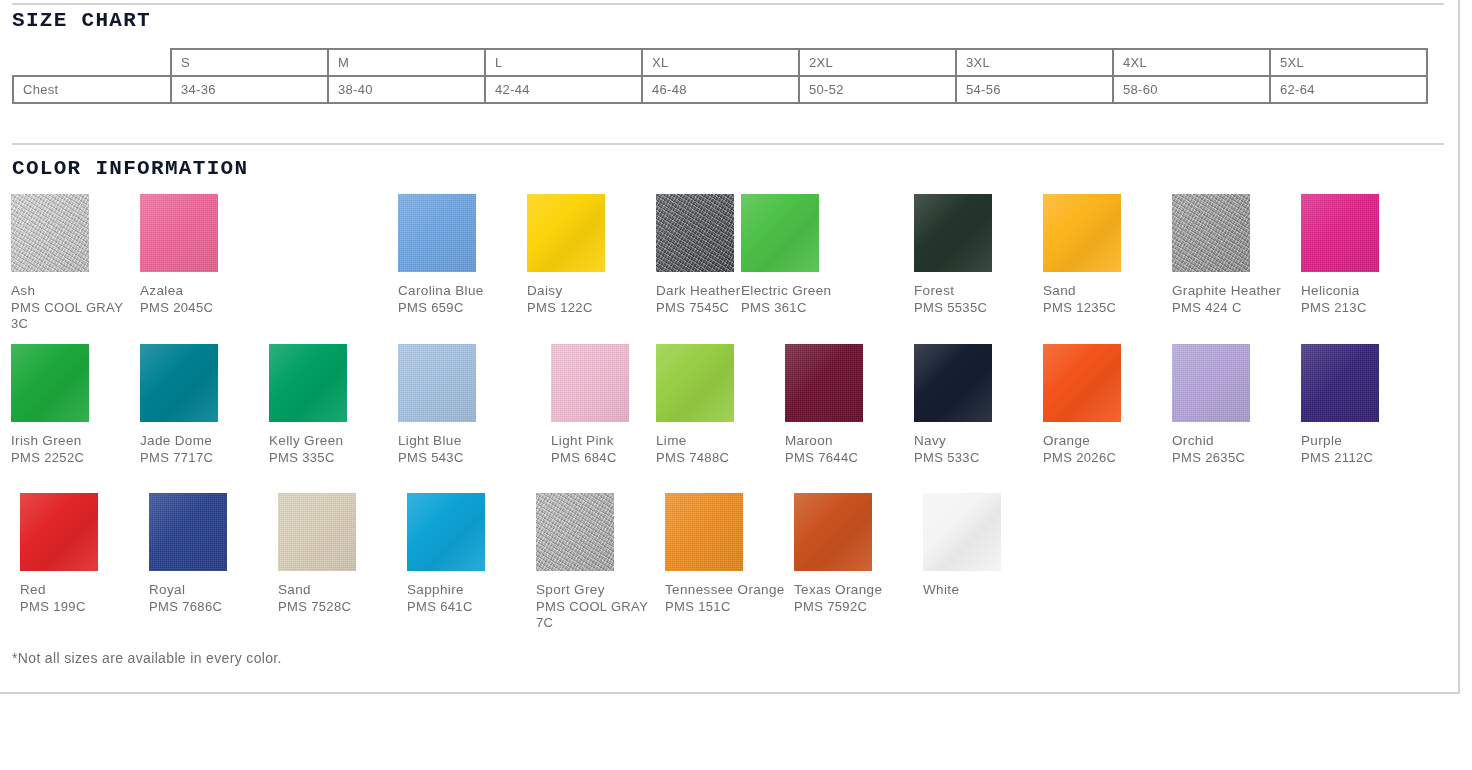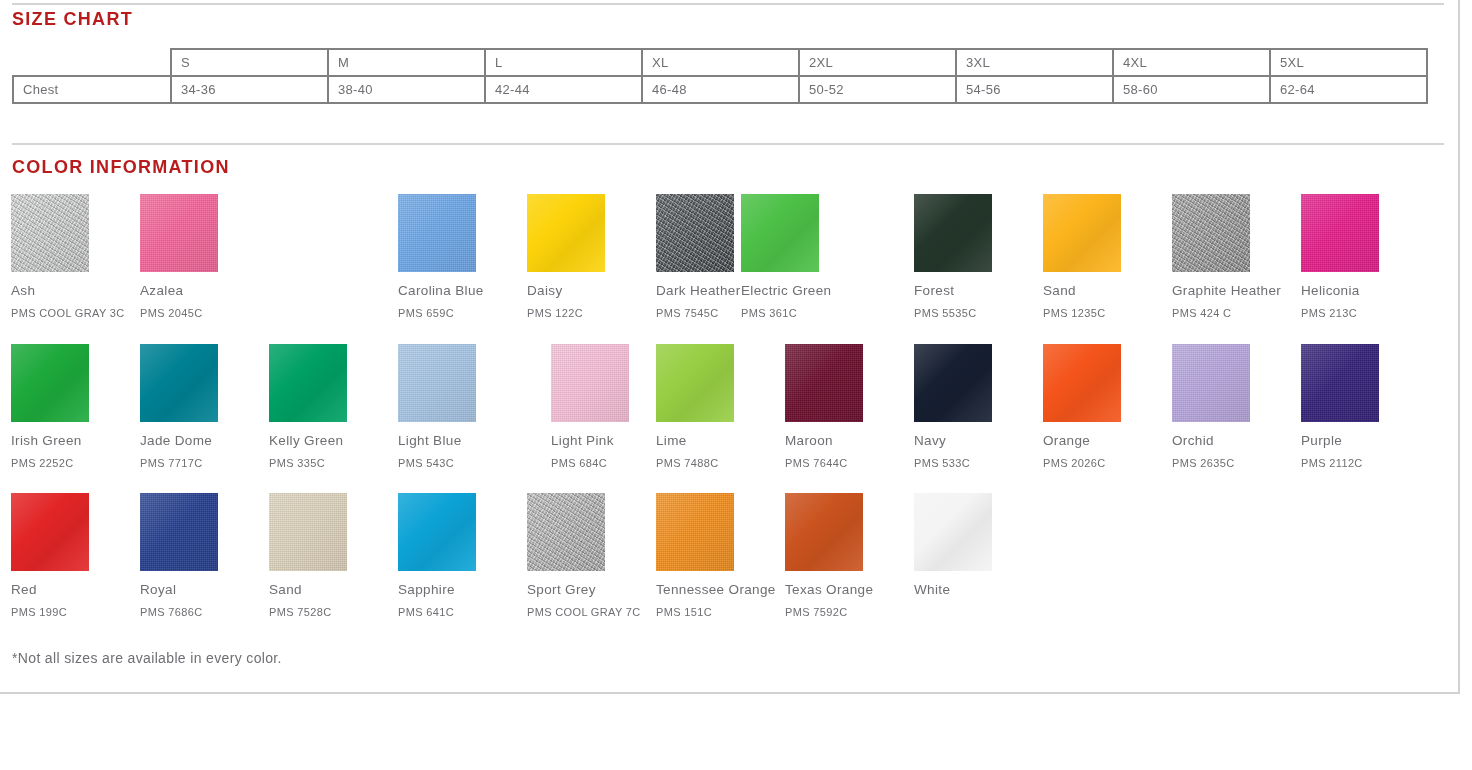--- a/index.html
+++ b/index.html
@@ -29,27 +29,27 @@
   .top-rule {
     position: absolute;
     left: 12px;
     right: 14px;
     top: 3px;
     height: 2px;
     background: #d4d4d4;
   }
 
   .section-title {
-    font-size: 18px;
+    font-size: 21px;
     font-weight: bold;
     letter-spacing: 1.3px;
-    color: #b91c1c;
+    color: #0f172a;
     margin: 0;
     padding: 0;
-    font-family: Liberation Sans, sans-serif;
+    font-family: Liberation Mono, monospace;
   }
 
   #size-chart-title {
     position: absolute;
     left: 12px;
     top: 9px;
   }
 
   
   .size-table-wrap {
@@ -105,21 +105,21 @@
     top: 194px;
     width: 1400px;
   }
   .color-row {
     position: relative;
     display: block;
     width: 100%;
   }
   .color-row.r0 { height: 150px; }
   .color-row.r1 { height: 149px; }
-  .color-row.r2 { height: 150px; }
+  .color-row.r2 { height: 150px; margin-left: 9px; }
 
   .swatch-cell {
     position: absolute;
     top: 0;
     width: 129px;
   }
   .swatch {
     width: 78px;
     height: 78px;
     display: block;
@@ -150,22 +150,22 @@
     display: block;
     margin-top: 10px;
     font-size: 13.5px;
     line-height: 18px;
     letter-spacing: 0.35px;
     color: #6e6e73;
     width: 126px;
   }
   .swatch-pms {
     display: block;
-    font-size: 11px;
-    line-height: 27px;
+    font-size: 13px;
+    line-height: 16px;
     letter-spacing: 0.35px;
     color: #6e6e73;
     width: 126px;
   }
 
   .footnote {
     position: absolute;
     left: 12px;
     top: 650px;
     font-size: 14px;

